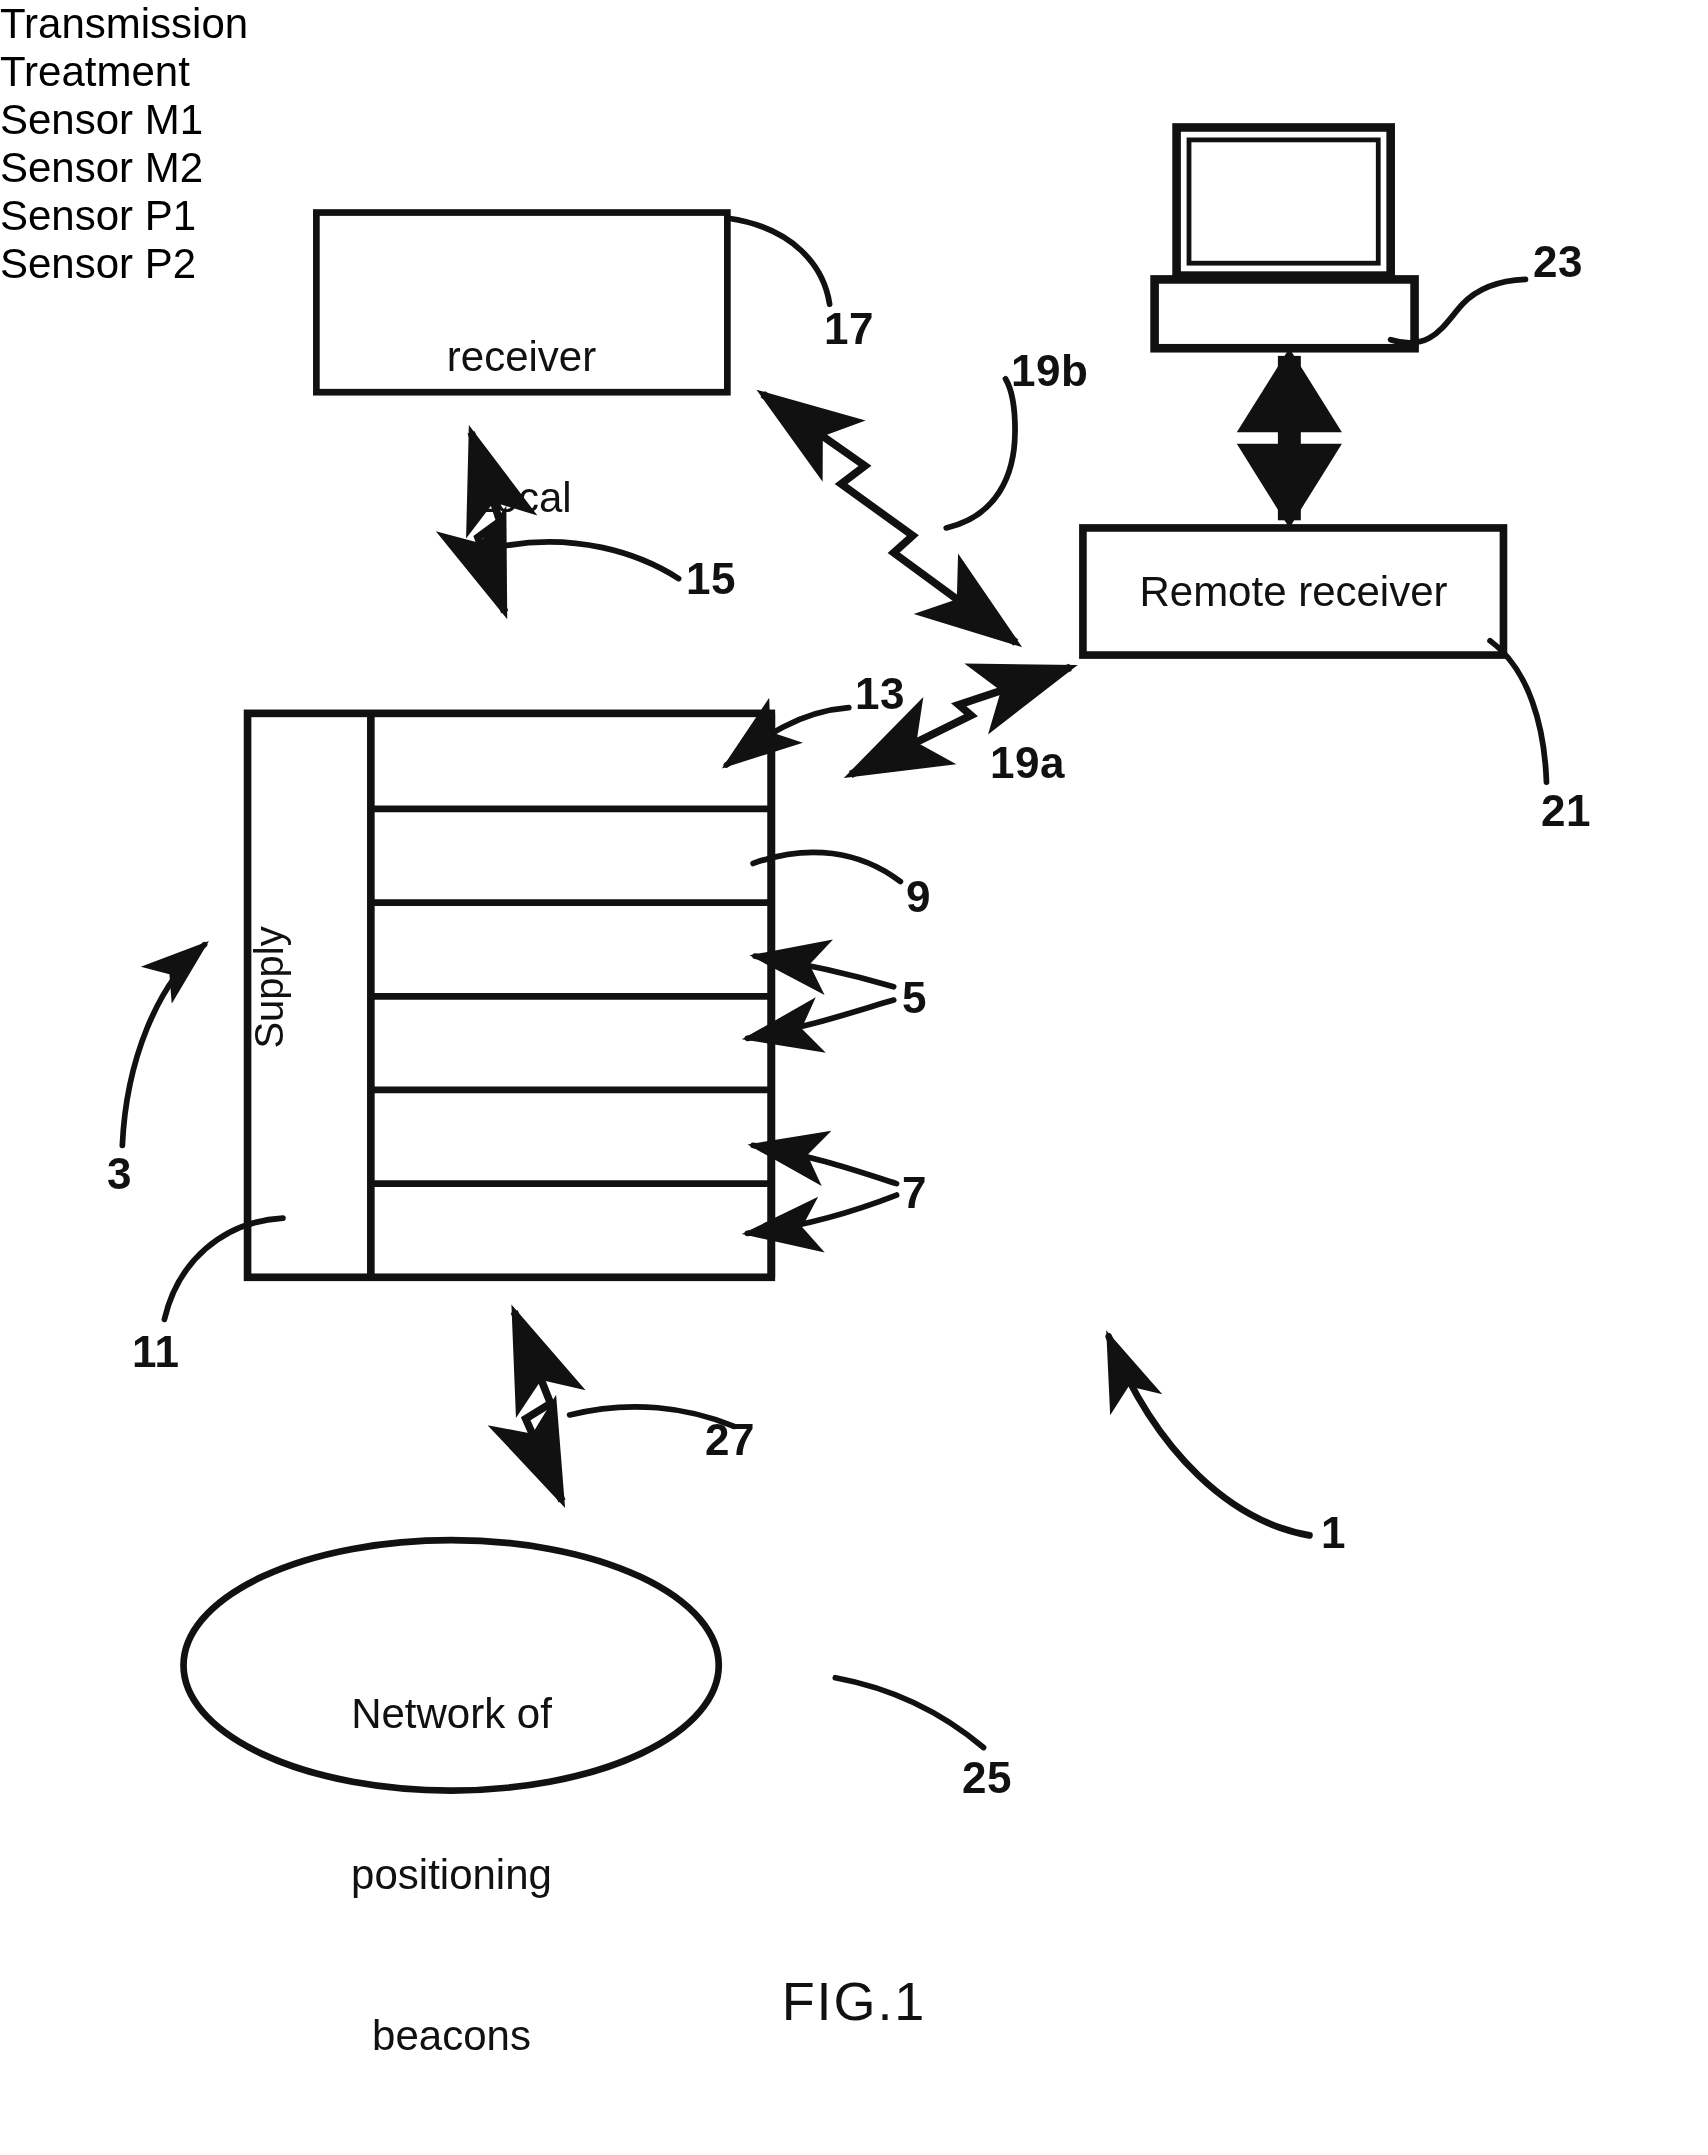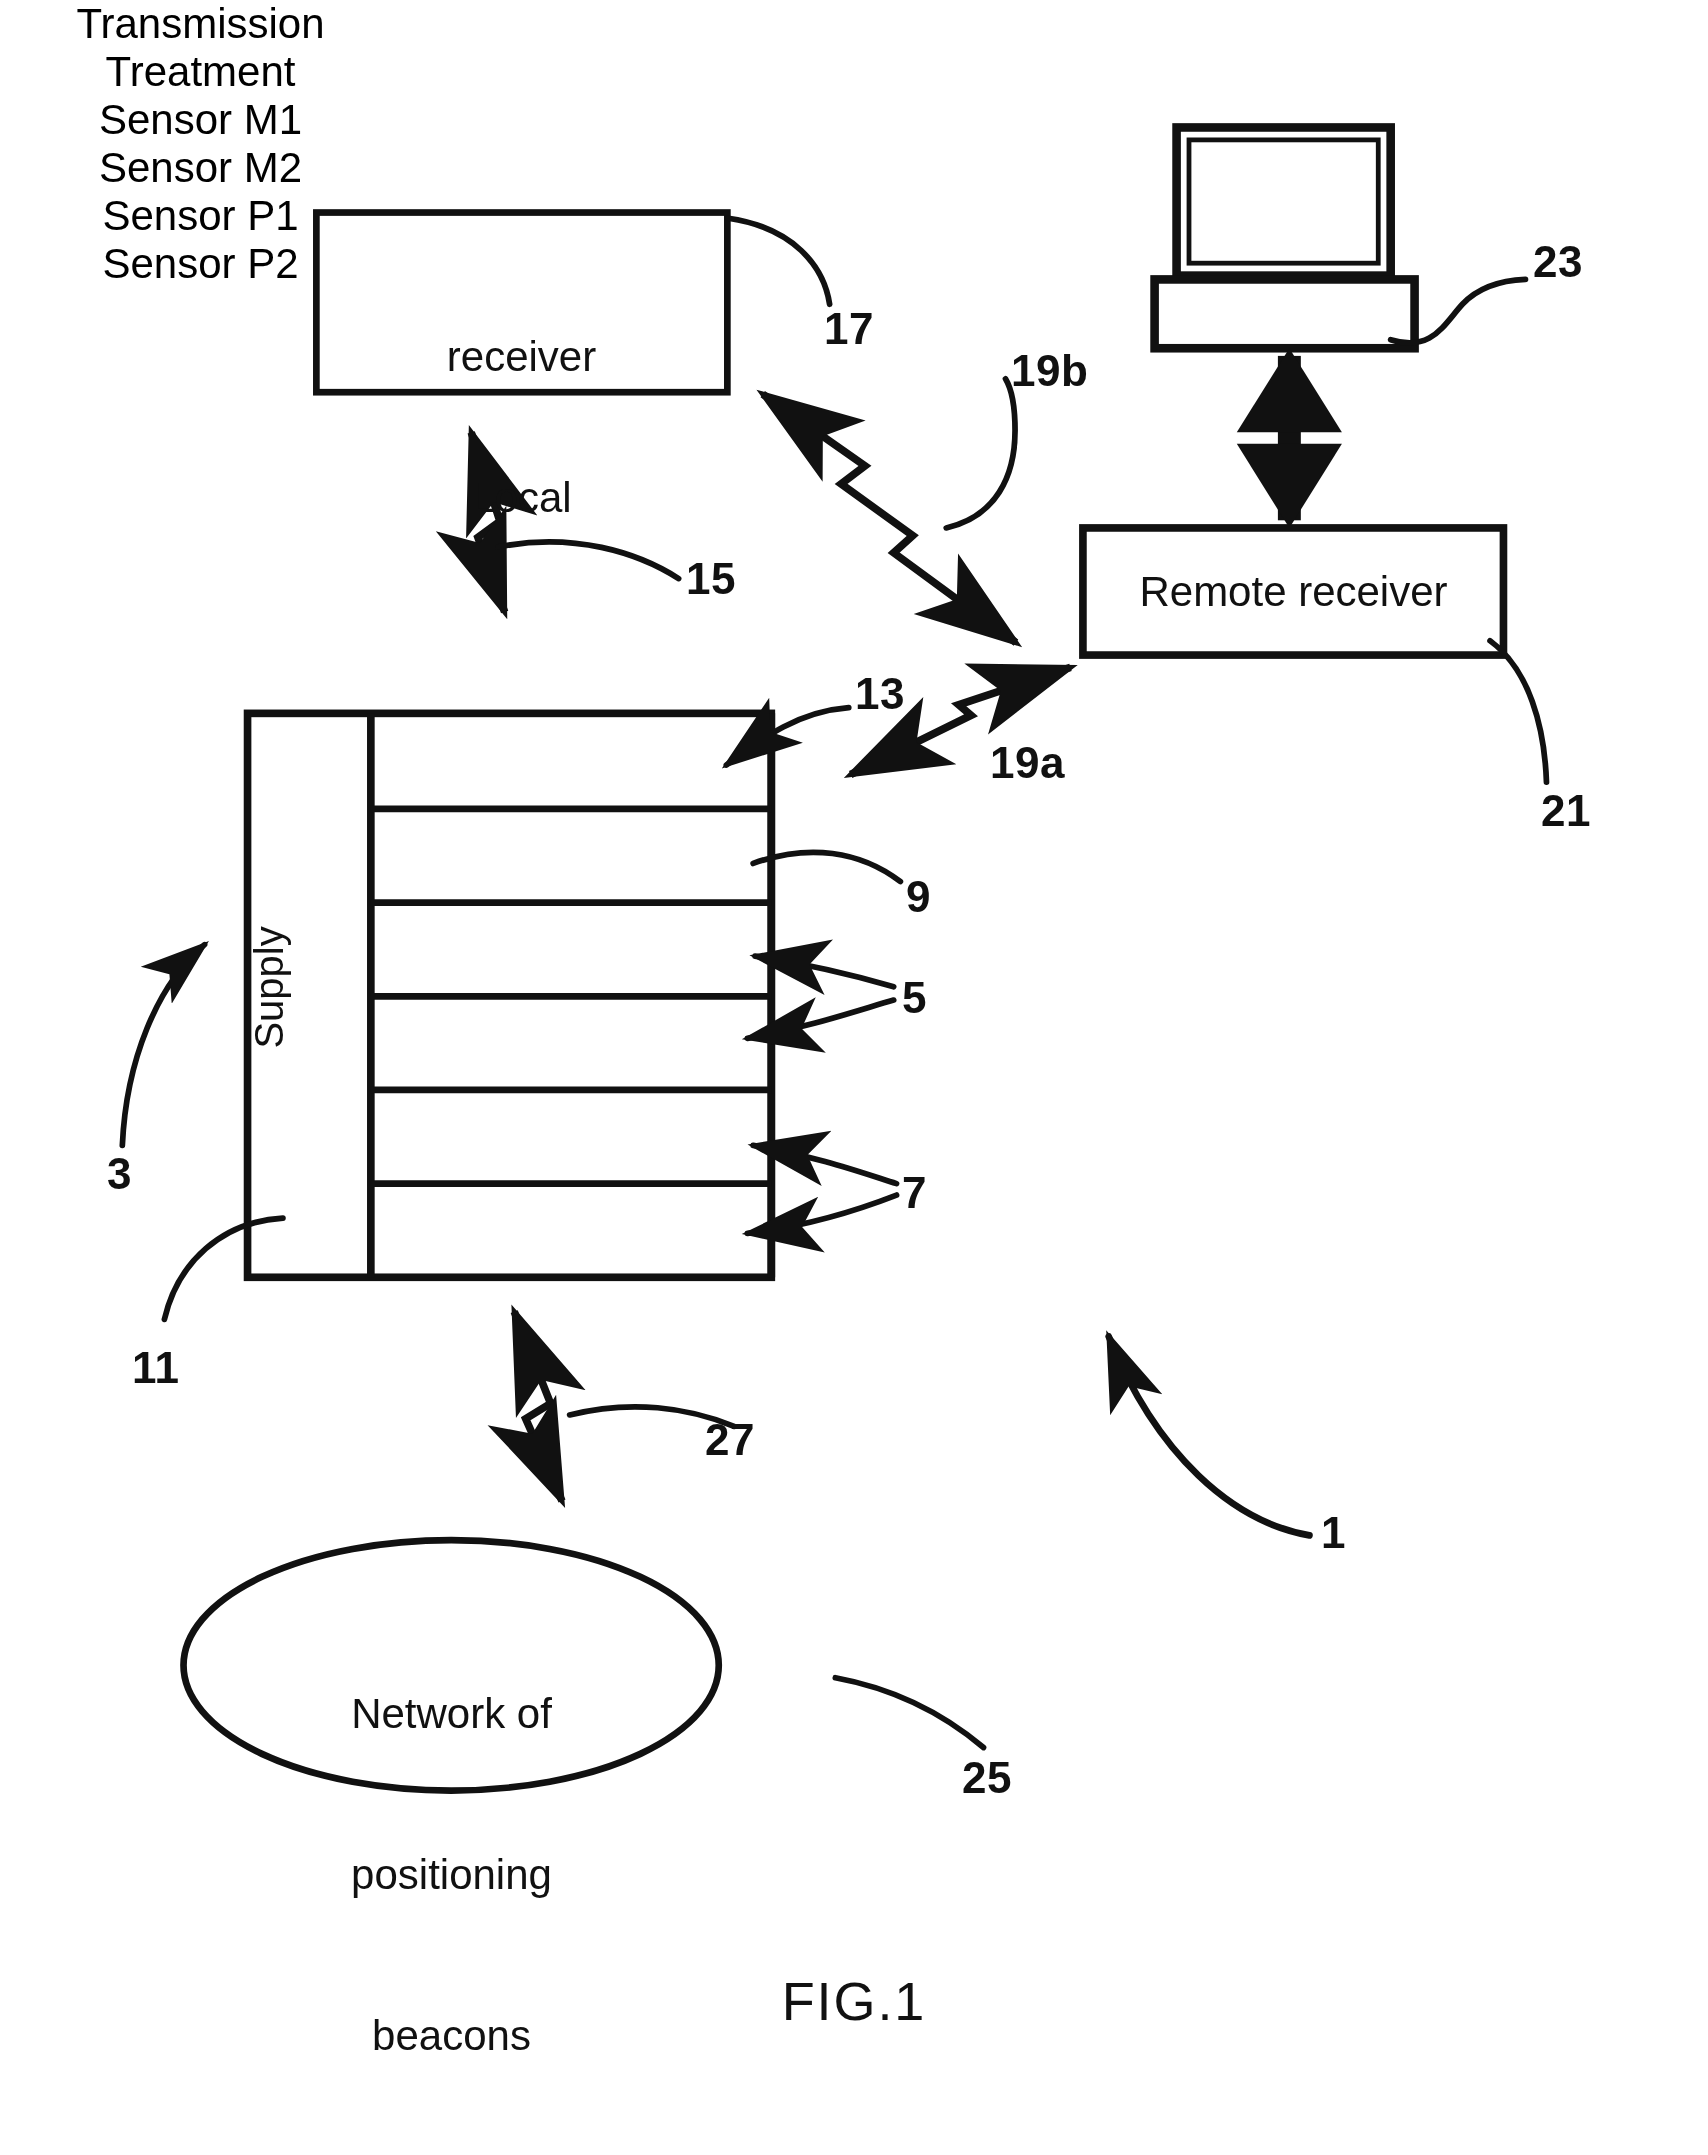--- a/index.html
+++ b/index.html
@@ -35,21 +35,20 @@
     color: #111111;
     white-space: pre;
     line-height: 1.12;
   }
   .box-label {
     font-size: 42px;
     text-align: center;
   }
   .row-label {
     font-size: 42px;
-    text-align: center;
   }
   .supply-label {
     font-size: 40px;
     transform: rotate(-90deg);
     transform-origin: center center;
     text-align: center;
   }
   .ellipse-label {
     font-size: 42px;
     text-align: center;
@@ -231,21 +230,21 @@
   <div class="row-label" style="left:371px; top:1017px; width:401px;">Sensor M2</div>
   <div class="row-label" style="left:371px; top:1111px; width:401px;">Sensor P1</div>
   <div class="row-label" style="left:371px; top:1204px; width:401px;">Sensor P2</div>
 
   <div class="ref-num" style="left:855px; top:669px;">13</div>
   <div class="ref-num" style="left:906px; top:872px;">9</div>
   <div class="ref-num" style="left:902px; top:973px;">5</div>
   <div class="ref-num" style="left:902px; top:1168px;">7</div>
 
   <div class="ref-num" style="left:107px; top:1149px;">3</div>
-  <div class="ref-num" style="left:132px; top:1327px;margin-top:16px;">11</div>
+  <div class="ref-num" style="left:132px; top:1327px;">11</div>
 
   <div class="ellipse-label" style="left:241px; top:1579px; width:421px;">
     <div>Network of</div>
     <div>positioning</div>
     <div>beacons</div>
   </div>
   <div class="ref-num" style="left:962px; top:1753px;">25</div>
 
   <div class="ref-num" style="left:1321px; top:1508px;">1</div>
 

